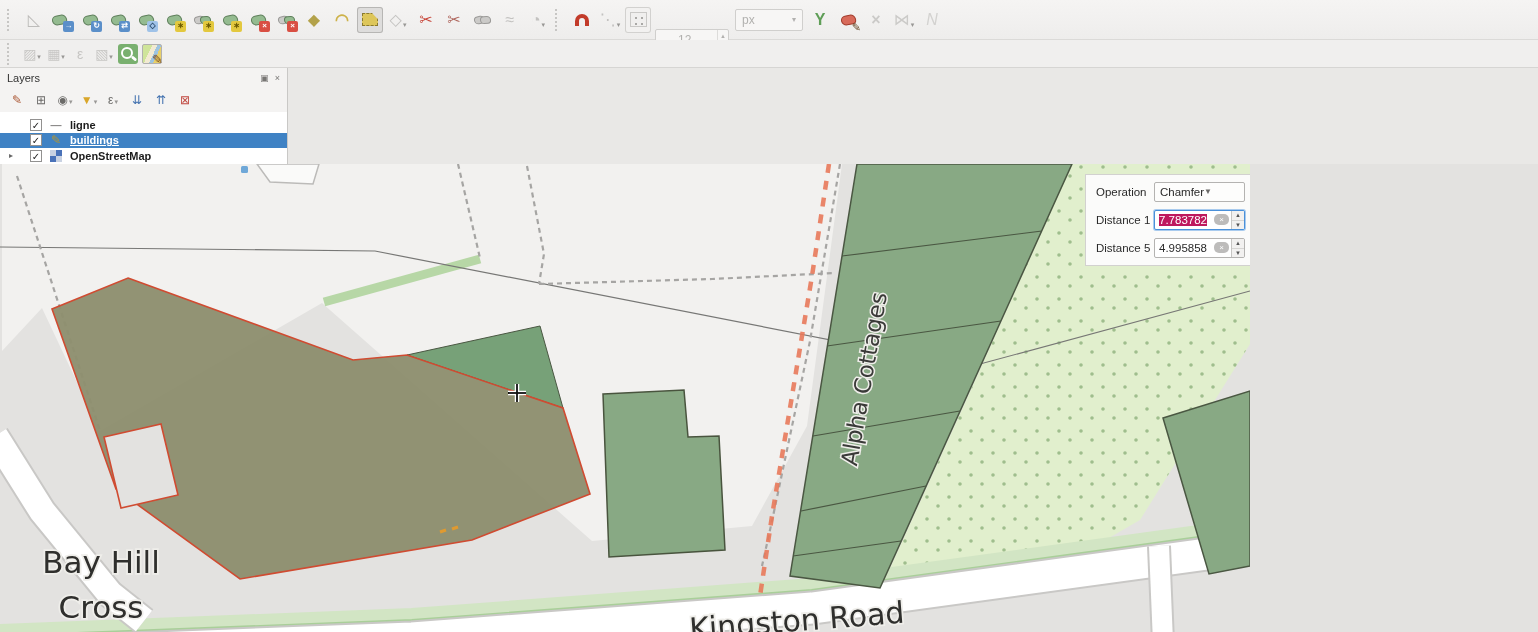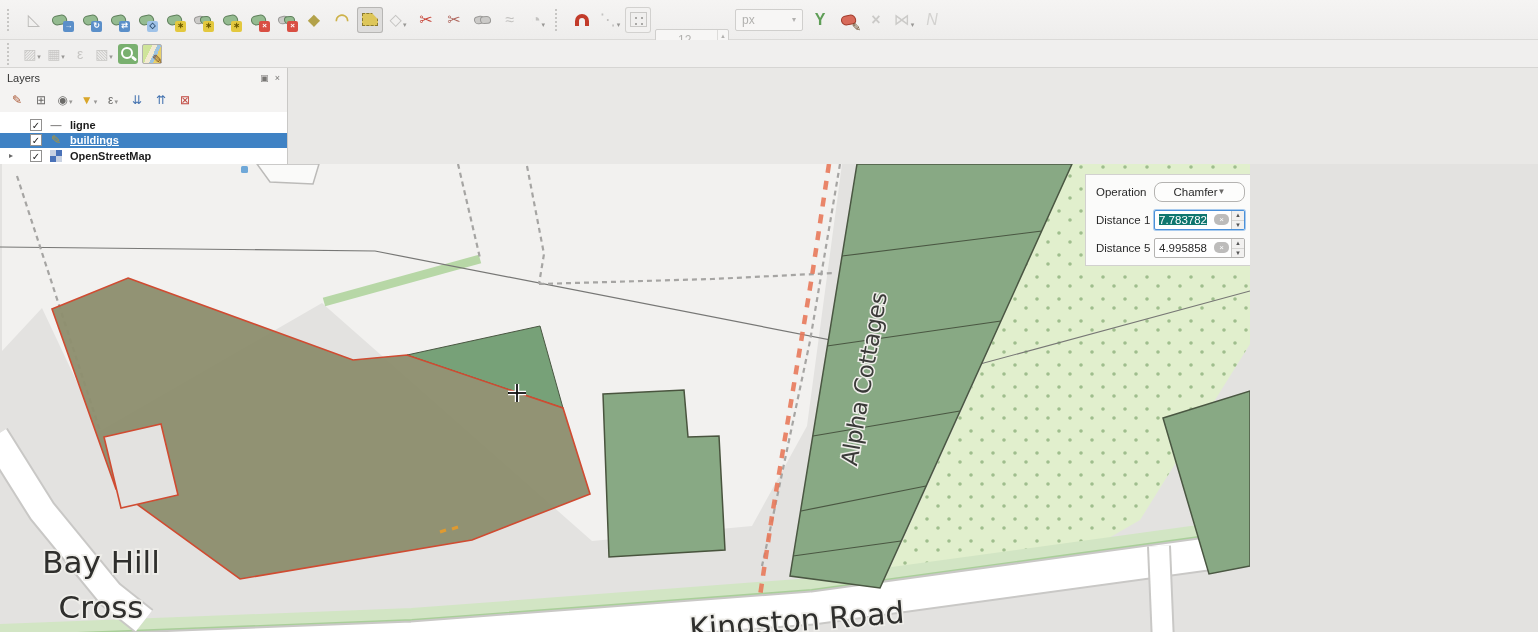--- a/index.html
+++ b/index.html
@@ -94,28 +94,28 @@
   .map-wrap { position:relative; flex:1; background:#e3e2e0; overflow:hidden; }
   .map-wrap svg { position:absolute; left:0; top:0; }
 
   
   .chamfer-panel { position:absolute; left:1085px; top:10px; width:165px; height:92px;
                    background:#fbfbfa; border:1px solid #d2d1cf; border-right:none;
                    padding:7px 5px 7px 10px; display:flex; flex-direction:column;
                    justify-content:space-between; font-size:11.5px; color:#2a2a2a; }
   .cp-row { display:flex; align-items:center; height:20px; }
   .cp-label { width:58px; flex:none; }
-  .cp-select { flex:1; height:20px; border:1px solid #b4b3b1; background:#fdfdfc; border-radius:8px;
-               display:flex; align-items:center; justify-content:center; padding:0 5px; }
+  .cp-select { flex:1; height:20px; border:1px solid #b4b3b1; background:#fdfdfc; border-radius:2px;
+               display:flex; align-items:center; justify-content:flex-start; padding:0 5px; }
   .cp-select .sel-caret { font-size:8px; color:#6b6a68; }
   .cp-spin { flex:1; height:20px; border:1px solid #b4b3b1; background:#fff; border-radius:2px;
              display:flex; align-items:center; overflow:hidden; }
   .cp-spin.focused { border:1px solid #4a90d9; box-shadow:0 0 0 1px #a9cbee; }
   .cp-spin .val { flex:1; padding-left:4px; white-space:nowrap; }
-  .cp-spin .val .hl { background:#0f766e; color:#fff;text-decoration:underline; }
+  .cp-spin .val .hl { background:#be185d; color:#fff; }
   .cp-clear { width:15px; height:11px; background:#bdbcbb; border-radius:5px; color:#fff;
               font-size:8px; line-height:11px; text-align:center; margin-right:2px; flex:none; }
   .cp-updown { width:13px; height:100%; border-left:1px solid #c6c5c3; background:#f2f1f0;
                display:flex; flex-direction:column; flex:none; }
   .cp-updown span { flex:1; font-size:6px; color:#555; text-align:center; line-height:9px; }
   .cp-updown span:first-child { border-bottom:1px solid #d6d5d3; }
 </style>
 </head>
 <body>
 

